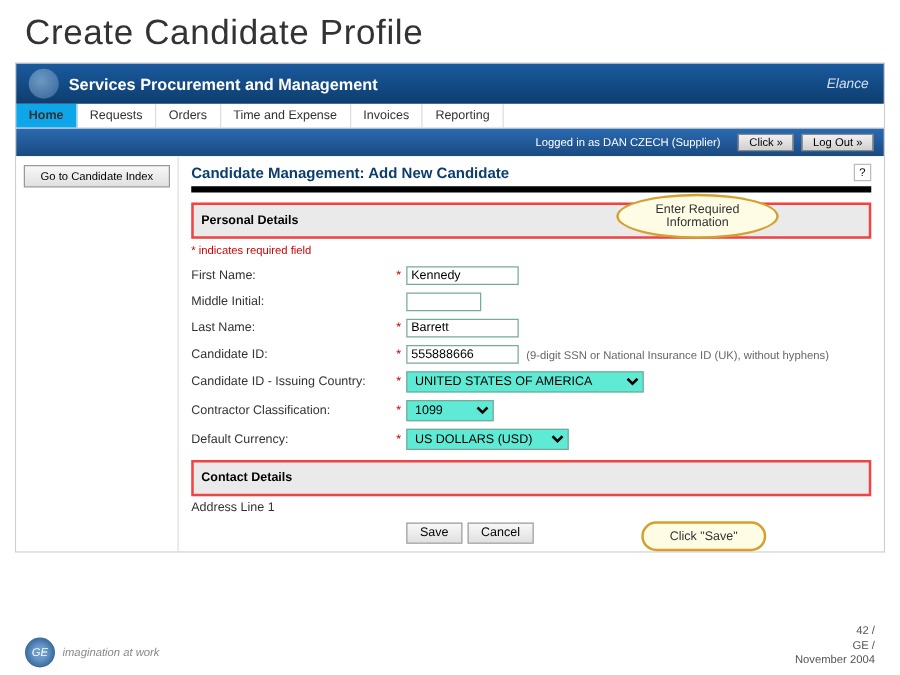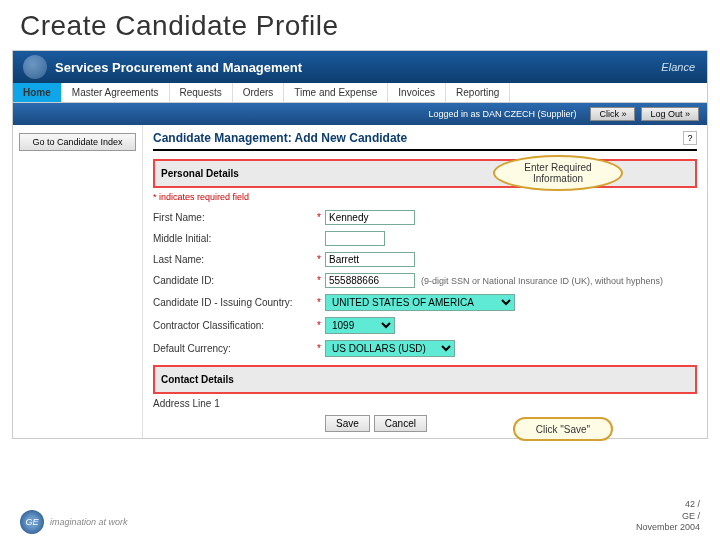--- a/index.html
+++ b/index.html
@@ -13,21 +13,21 @@
 .tabs { display: flex; background: #fff; border-bottom: 1px solid #ccc; font-size: 10px; }
 .tab { padding: 4px 10px; border-right: 1px solid #ddd; cursor: pointer; color: #333; }
 .tab.active { background: #0ea5e9; font-weight: bold; }
 .userbar { background: linear-gradient(#2a6ab0, #1a4a80); height: 22px; display: flex; align-items: center; justify-content: flex-end; padding: 0 8px; gap: 6px; }
 .userbar-text { color: #fff; font-size: 9px; margin-right: 8px; }
 .ub-btn { background: linear-gradient(#f0f0f0, #d0d0d0); border: 1px solid #888; font-size: 9px; padding: 1px 8px; cursor: pointer; }
 .content { display: flex; background: #fff; }
 .leftcol { width: 130px; padding: 6px; border-right: 1px solid #e0e0e0; }
 .go-btn { width: 100%; font-size: 9px; padding: 3px 4px; background: linear-gradient(#f8f8f8, #e0e0e0); border: 1px solid #999; cursor: pointer; }
 .main { flex: 1; padding: 6px 10px; position: relative; }
-.page-head { display: flex; justify-content: space-between; align-items: center; border-bottom: 2px solid #000000; padding-bottom: 4px; margin-bottom: 8px; }
+.page-head { display: flex; justify-content: space-between; align-items: center; border-bottom: 5px solid #000000; padding-bottom: 4px; margin-bottom: 8px; }
 .page-head h2 { font-size: 12px; color: #0d3d6e; }
 .help-q { width: 14px; height: 14px; border: 1px solid #bbb; font-size: 9px; display: flex; align-items: center; justify-content: center; cursor: pointer; }
 .section-hdr { background: #eaeaea; padding: 7px 6px; font-size: 10px; font-weight: bold; border: 2px solid #ef4444; margin-bottom: 4px; }
 .req-note { color: #c00; font-size: 9px; margin: 4px 0 8px; }
 .frow { display: flex; align-items: center; margin-bottom: 6px; font-size: 10px; }
 .flabel { width: 160px; color: #333; }
 .fstar { width: 12px; color: #c00; text-align: center; }
 .finput { font-size: 10px; padding: 1px 3px; border: 1px solid #7a9; background: #fff; }
 .finput.w1 { width: 90px; }
 .finput.w2 { width: 60px; }
@@ -51,21 +51,20 @@
 
 <div class="app-frame">
   <div class="banner">
     <div class="banner-icon"></div>
     <div class="banner-title">Services Procurement and Management</div>
     <div class="banner-logo">Elance</div>
   </div>
 
   <div class="tabs">
     <div class="tab active">Home</div>
-    <div class="tab">Master Agreements</div>
     <div class="tab">Requests</div>
     <div class="tab">Orders</div>
     <div class="tab">Time and Expense</div>
     <div class="tab">Invoices</div>
     <div class="tab">Reporting</div>
   </div>
 
   <div class="userbar">
     <span class="userbar-text">Logged in as DAN CZECH (Supplier)</span>
     <button class="ub-btn">Click »</button>

